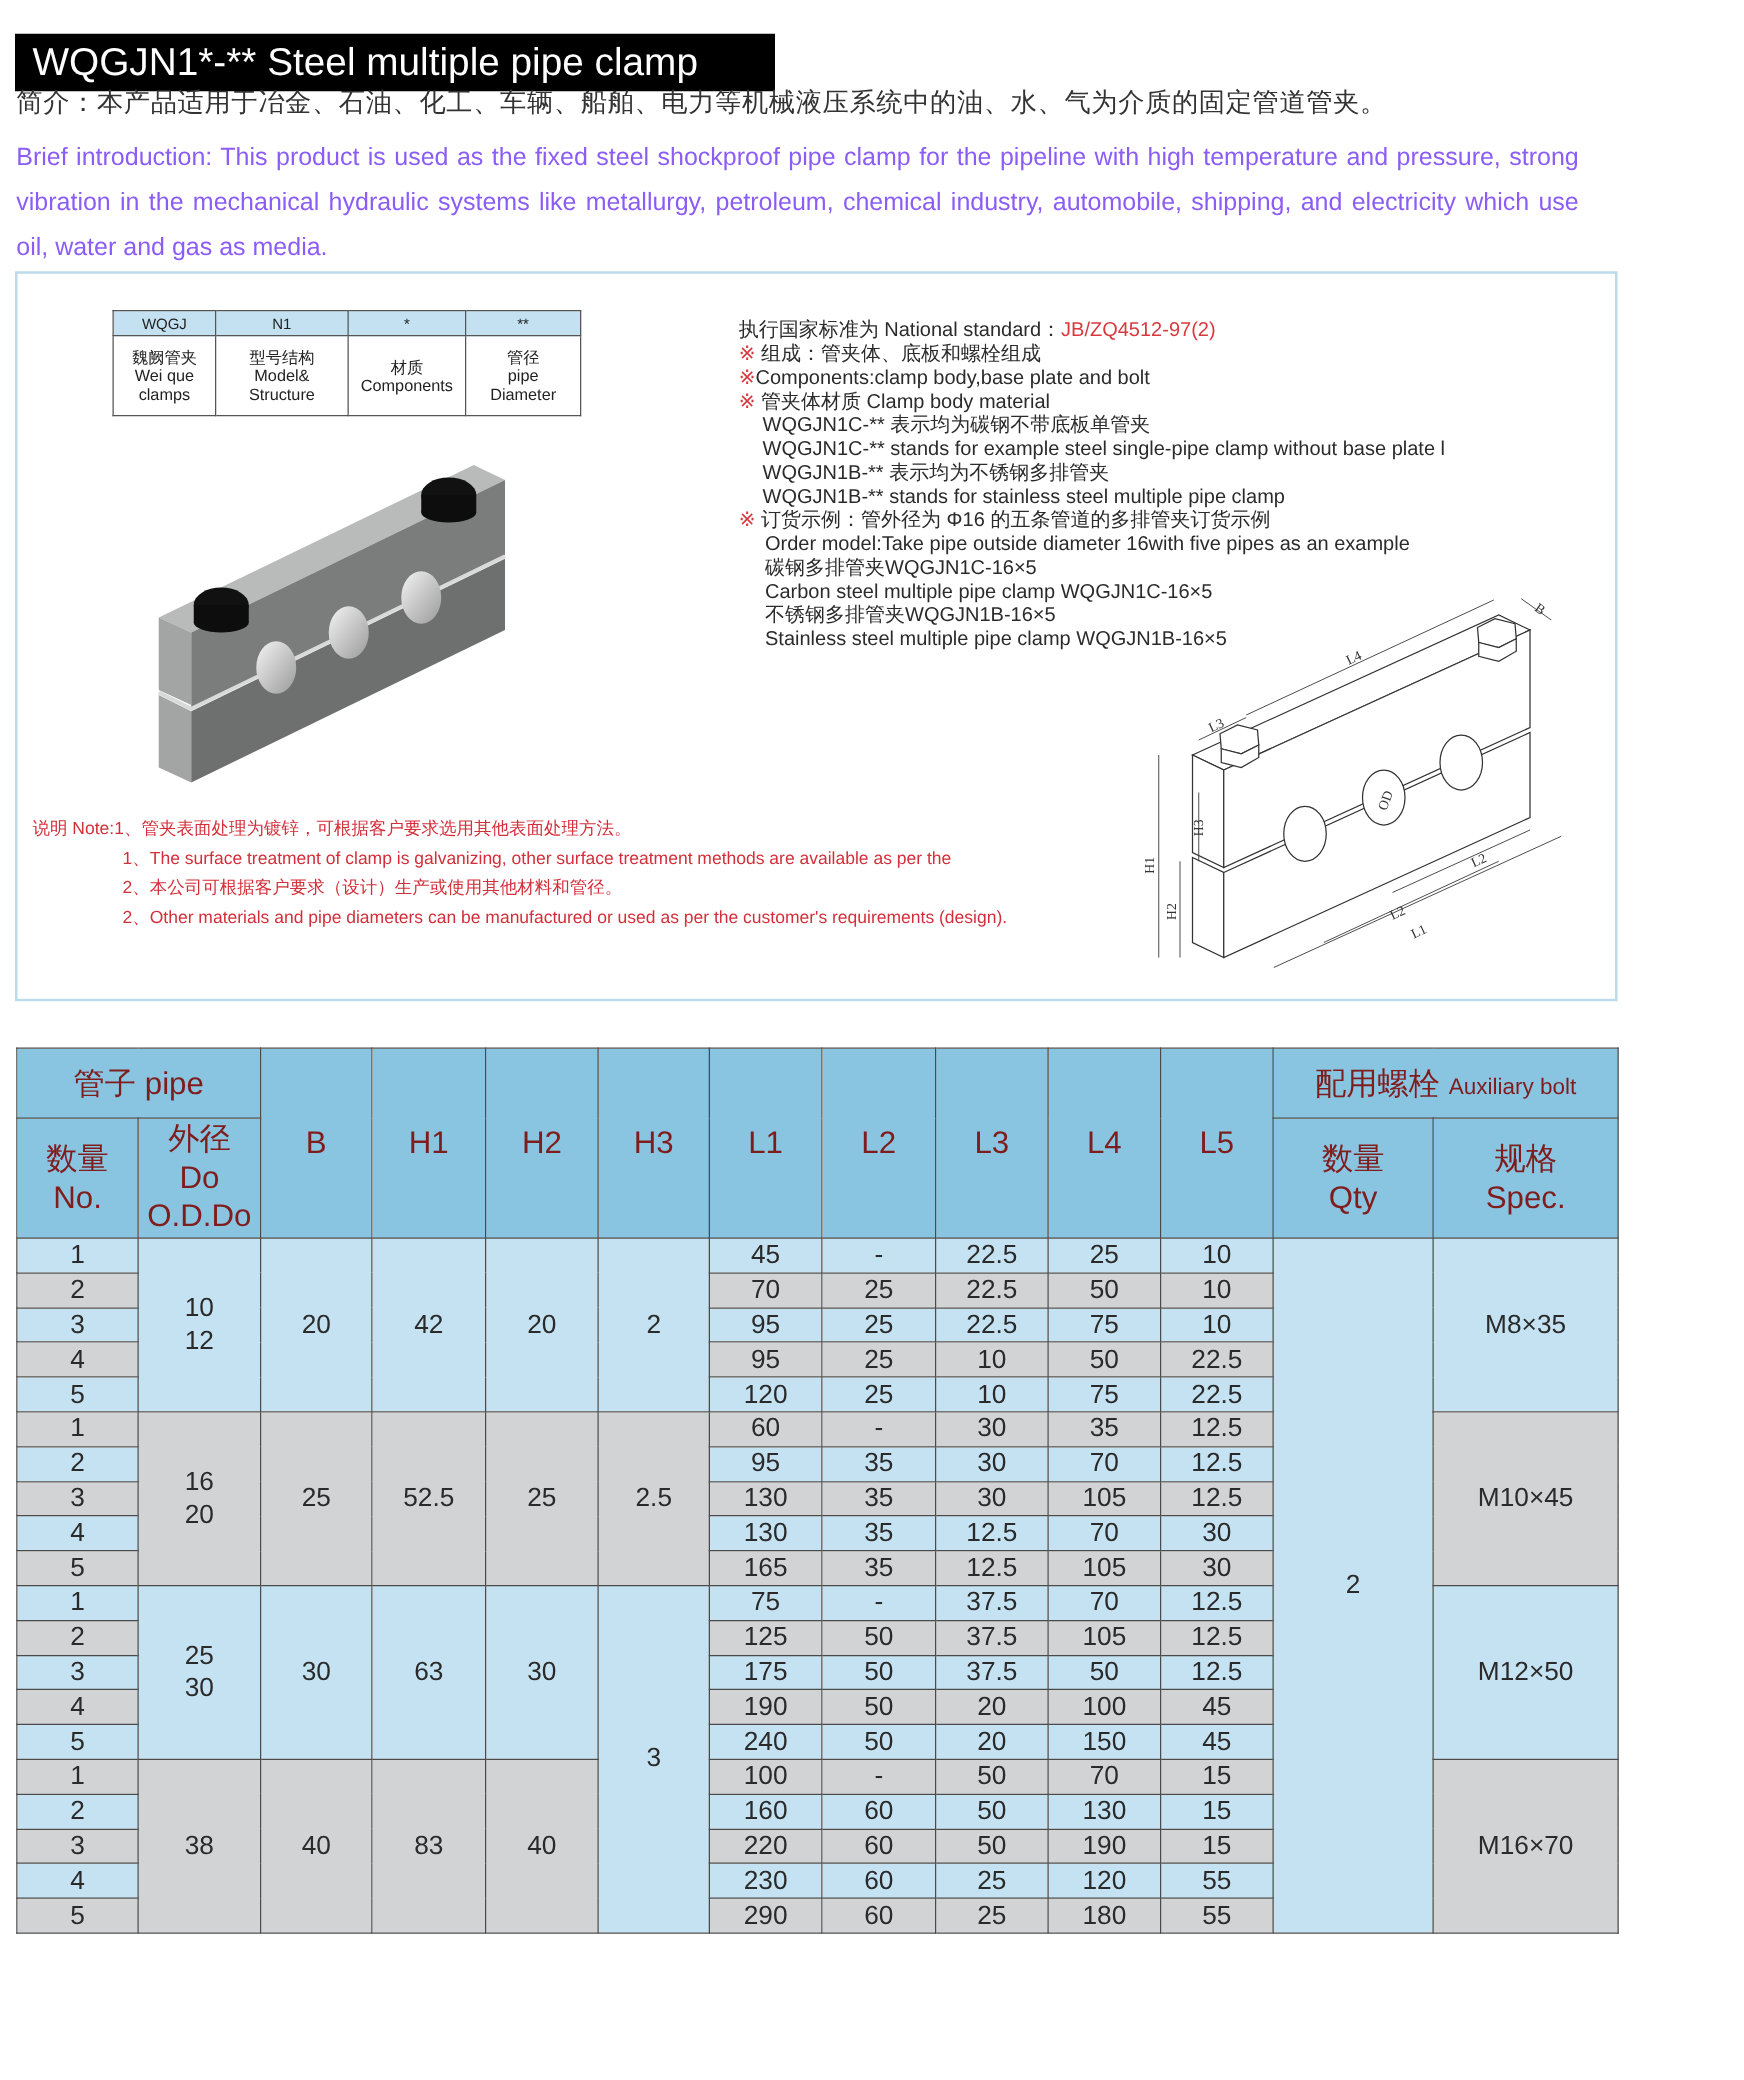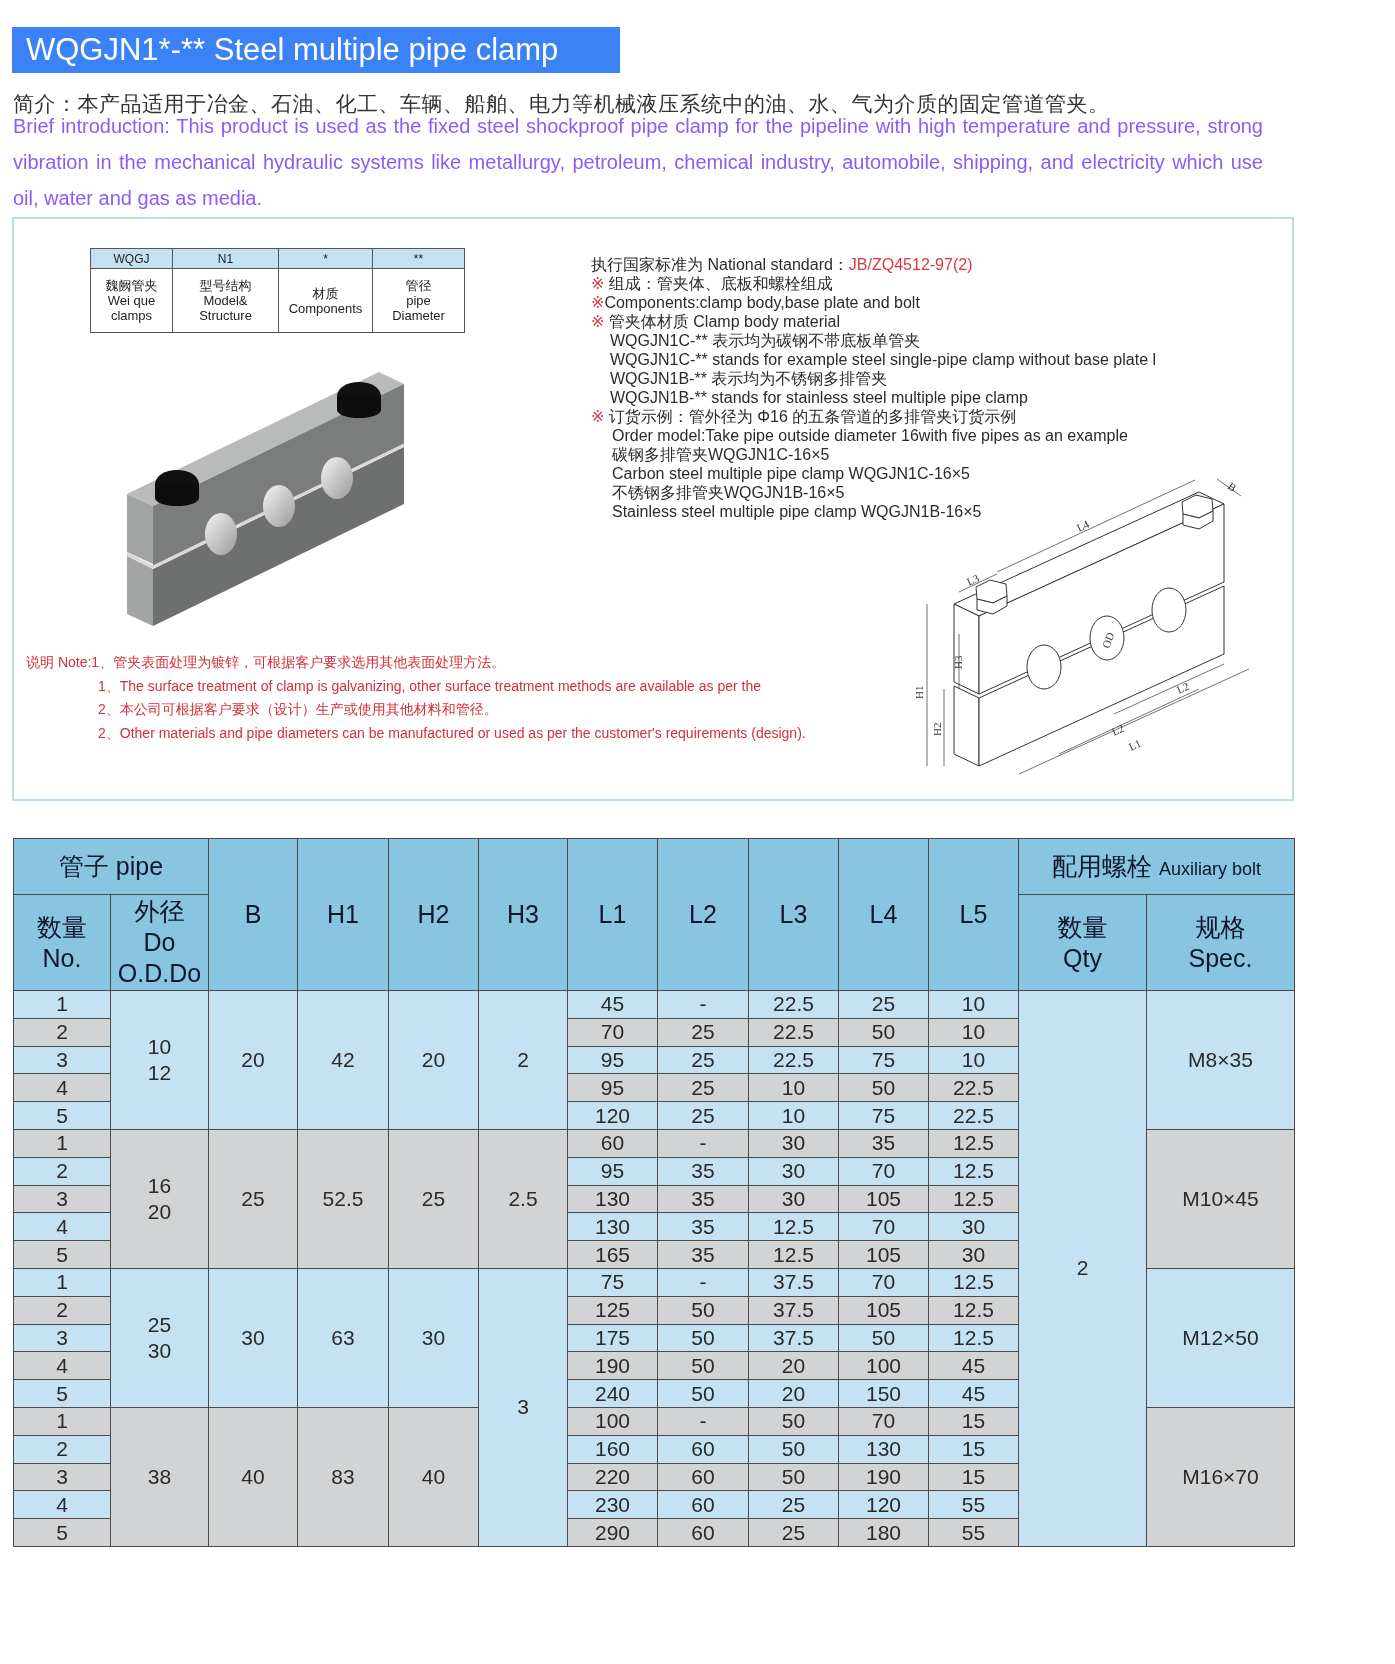--- a/index.html
+++ b/index.html
@@ -1,23 +1,23 @@
 <!DOCTYPE html>
 <html><head>
 <meta charset="utf-8">
 <style>
   * { box-sizing: border-box; margin: 0; padding: 0; }
   html, body { width: 1395px; height: 1664px; background: #ffffff; overflow: hidden; }
   body { position: relative; font-family: "Liberation Sans", "DejaVu Sans", sans-serif; color: #2b2b2b; }
 
   .title-bar { position: absolute; top: 27px; left: 12px; height: 46px; display: flex; }
   .title-cn { background: #e9a22f; color: #fff; width: 425px; font-size: 31px; line-height: 46px; padding-left: 4px; white-space: nowrap; overflow: hidden; }
-  .title-en { background: #3b82f6; color: #fff; width: 608px; font-size: 31px; line-height: 46px; padding-left: 14px; white-space: nowrap; overflow: hidden; }
-
-  .intro-cn { position: absolute; top: 90px; left: 13px; font-size: 21px; color: #333; white-space: nowrap; letter-spacing: 0.5px; }
+  .title-en { background: #000000; color: #fff; width: 608px; font-size: 31px; line-height: 46px; padding-left: 14px; white-space: nowrap; overflow: hidden; }
+
+  .intro-cn { position: absolute; top: 68px; left: 13px; font-size: 21px; color: #333; white-space: nowrap; letter-spacing: 0.5px; }
   .intro-en { position: absolute; top: 108px; left: 13px; width: 1250px; font-size: 20px; line-height: 36px; color: #8b5cf6; text-align: justify; text-align-last: left; }
 
   .panel { position: absolute; top: 217px; left: 12px; width: 1282px; height: 584px; border: 2px solid #bcdcec; background: #fff; }
 
   .code-table { position: absolute; left: 76px; top: 29px; border-collapse: collapse; font-size: 13px; }
   .code-table td { border: 1px solid #555; text-align: center; vertical-align: middle; color: #222; }
   .code-table tr.head td { background: #c3e1f1; height: 20px; font-size: 12px; }
   .code-table tr.body td { height: 64px; line-height: 15px; font-size: 13px; }
 
   .product-3d { position: absolute; left: 95px; top: 145px; width: 330px; height: 270px; }
@@ -30,21 +30,21 @@
   .mark { color: #d8393f; }
 
   .diagram { position: absolute; left: 885px; top: 255px; width: 380px; height: 320px; }
 
   .notes { position: absolute; left: 12px; top: 432px; font-size: 14px; color: #d32f3a; line-height: 23.5px; white-space: nowrap; }
   .notes .ind { padding-left: 72px; }
   .notes .ind2 { padding-left: 96px; }
 
   .spec-table { position: absolute; left: 13px; top: 838px; border-collapse: collapse; table-layout: fixed; }
   .spec-table td { border: 1px solid #4a4a4a; text-align: center; vertical-align: middle; font-size: 21px; color: #2a2a2a; padding: 0; overflow: hidden; white-space: nowrap; }
-  .spec-table .hd { background: #89c4e1; font-size: 25px; color: #0f172a; }
+  .spec-table .hd { background: #89c4e1; font-size: 25px; color: #7f1d1d; }
   .spec-table .hd-sm { font-size: 18px; }
   .spec-table .blue { background: #c4e2f1; }
   .spec-table .grey { background: #d2d3d4; }
   .spec-table tr.data td { height: 27.8px; line-height: 26px; }
   .spec-table .ml { line-height: 26px; white-space: normal; }
   .spec-table .hd .stack { display: block; line-height: 31px; white-space: normal; }
 </style>
 </head>
 <body>
 

